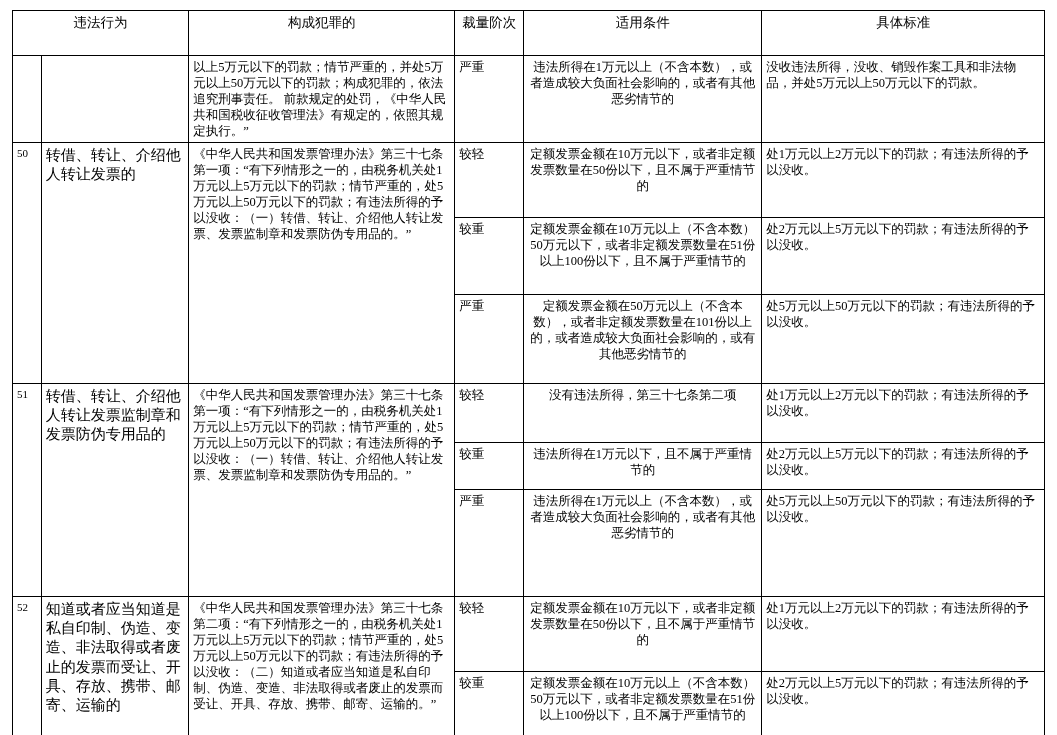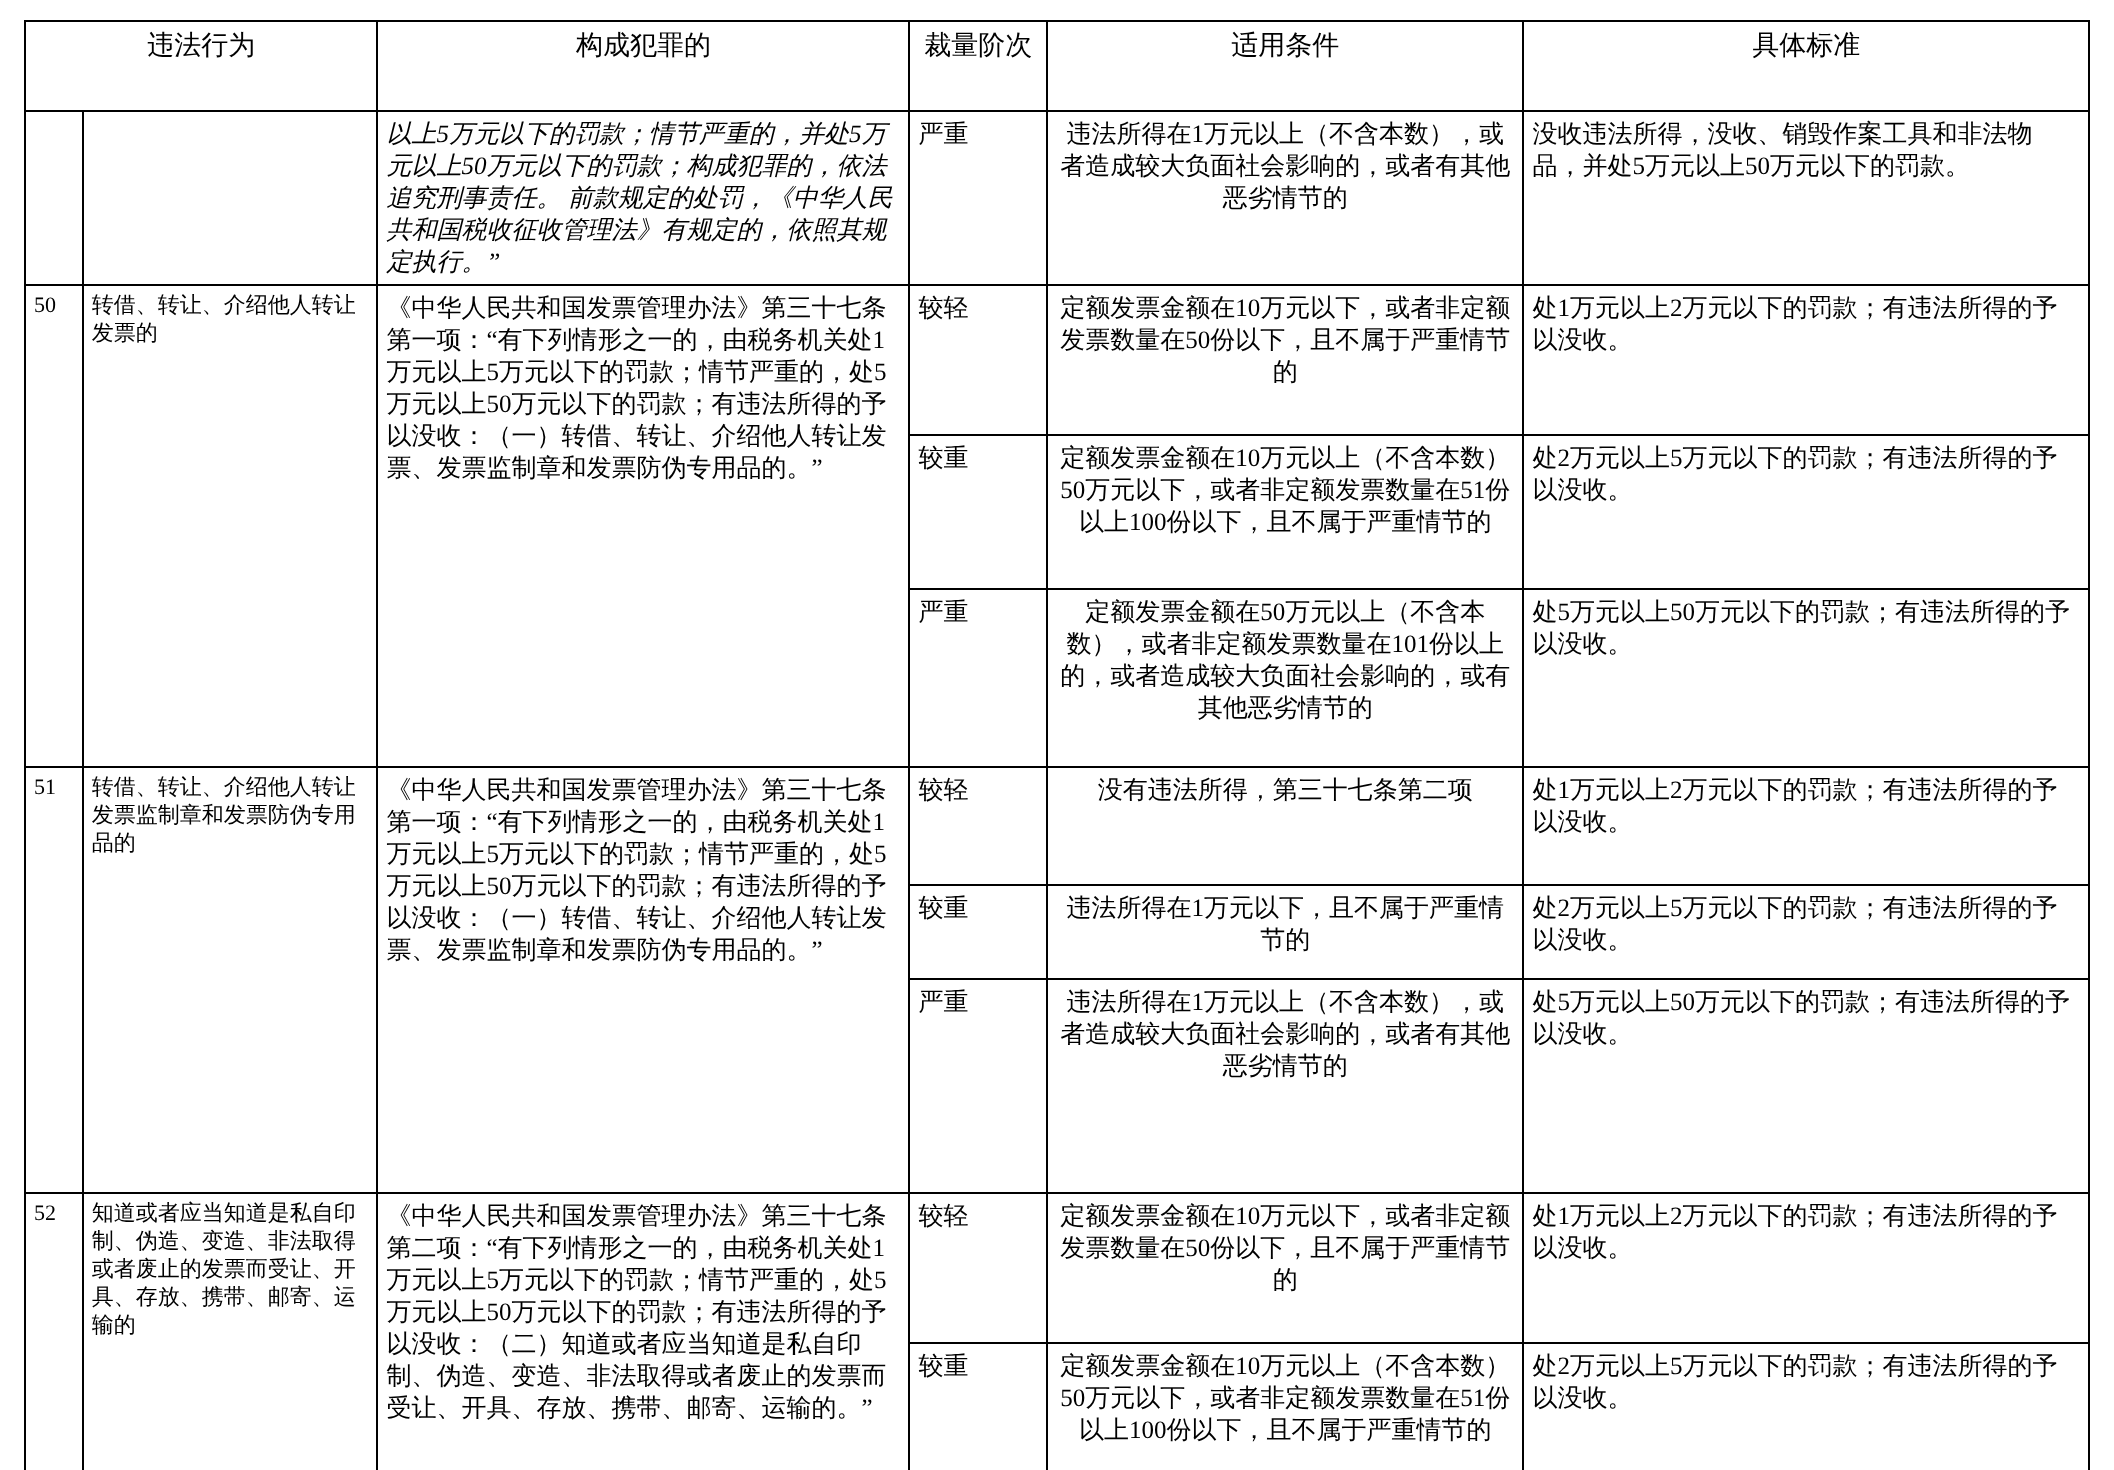--- a/index.html
+++ b/index.html
@@ -46,21 +46,21 @@
   .col-basis { width: 240px; }
   .col-level { width: 62px; }
   .col-cond { width: 215px; }
   .col-std { width: 255px; }
 
   td.cell-num {
     text-align: left;
     font-size: 11px;
     padding-left: 5px;
   }
-  td.cell-act { font-size: 11px; }
+  td.cell-act { font-size: 15px; }
   td.cell-basis { font-size: 12.5px; }
   td.cell-level { font-size: 12.5px; margin-left: 12px; }
   td.cell-cond { font-size: 12.5px; text-align: center; }
   td.cell-std { font-size: 12.5px; }
   .hdr-cell-act { padding-left: 0; }
 </style>
 </head>
 <body>
 
 <div class="page">
@@ -80,21 +80,21 @@
         <th>裁量阶次</th>
         <th>适用条件</th>
         <th>具体标准</th>
       </tr>
     </thead>
     <tbody>
 
       <tr>
         <td class="cell-num" rowspan="1"></td>
         <td class="cell-act" rowspan="1"></td>
-        <td class="cell-basis" rowspan="1" style="height:78px;font-style:italic;">以上5万元以下的罚款；情节严重的，并处5万元以上50万元以下的罚款；构成犯罪的，依法追究刑事责任。
+        <td class="cell-basis" rowspan="1" style="height:78px;">以上5万元以下的罚款；情节严重的，并处5万元以上50万元以下的罚款；构成犯罪的，依法追究刑事责任。
 前款规定的处罚，《中华人民共和国税收征收管理法》有规定的，依照其规定执行。”</td>
         <td class="cell-level">严重</td>
         <td class="cell-cond">违法所得在1万元以上（不含本数），或者造成较大负面社会影响的，或者有其他恶劣情节的</td>
         <td class="cell-std">没收违法所得，没收、销毁作案工具和非法物品，并处5万元以上50万元以下的罚款。</td>
       </tr>
 
       <tr>
         <td class="cell-num" rowspan="3">50</td>
         <td class="cell-act" rowspan="3">转借、转让、介绍他人转让发票的</td>
         <td class="cell-basis" rowspan="3">《中华人民共和国发票管理办法》第三十七条第一项：“有下列情形之一的，由税务机关处1万元以上5万元以下的罚款；情节严重的，处5万元以上50万元以下的罚款；有违法所得的予以没收：（一）转借、转让、介绍他人转让发票、发票监制章和发票防伪专用品的。”</td>

